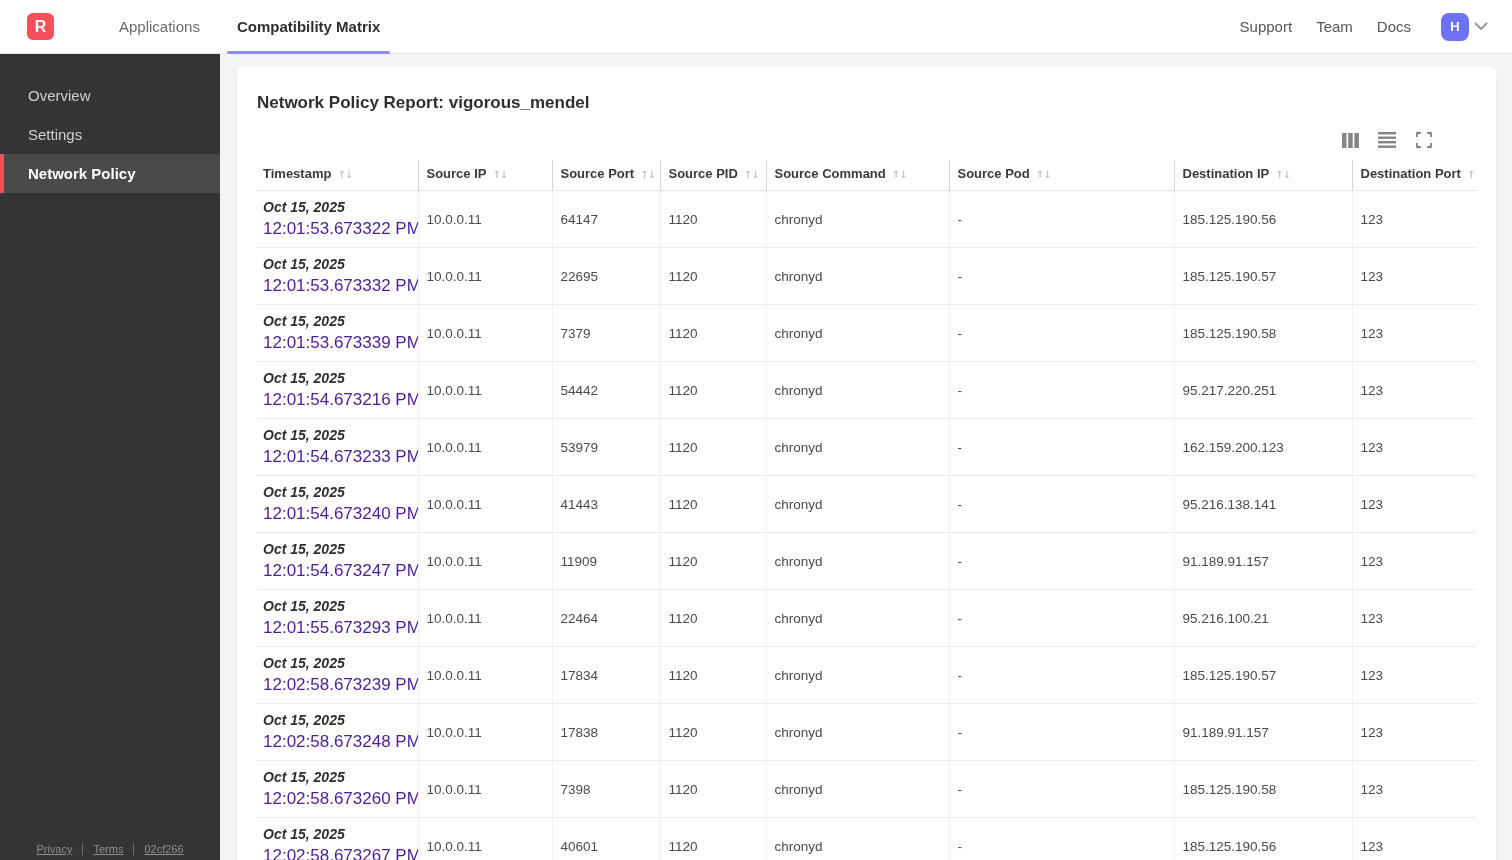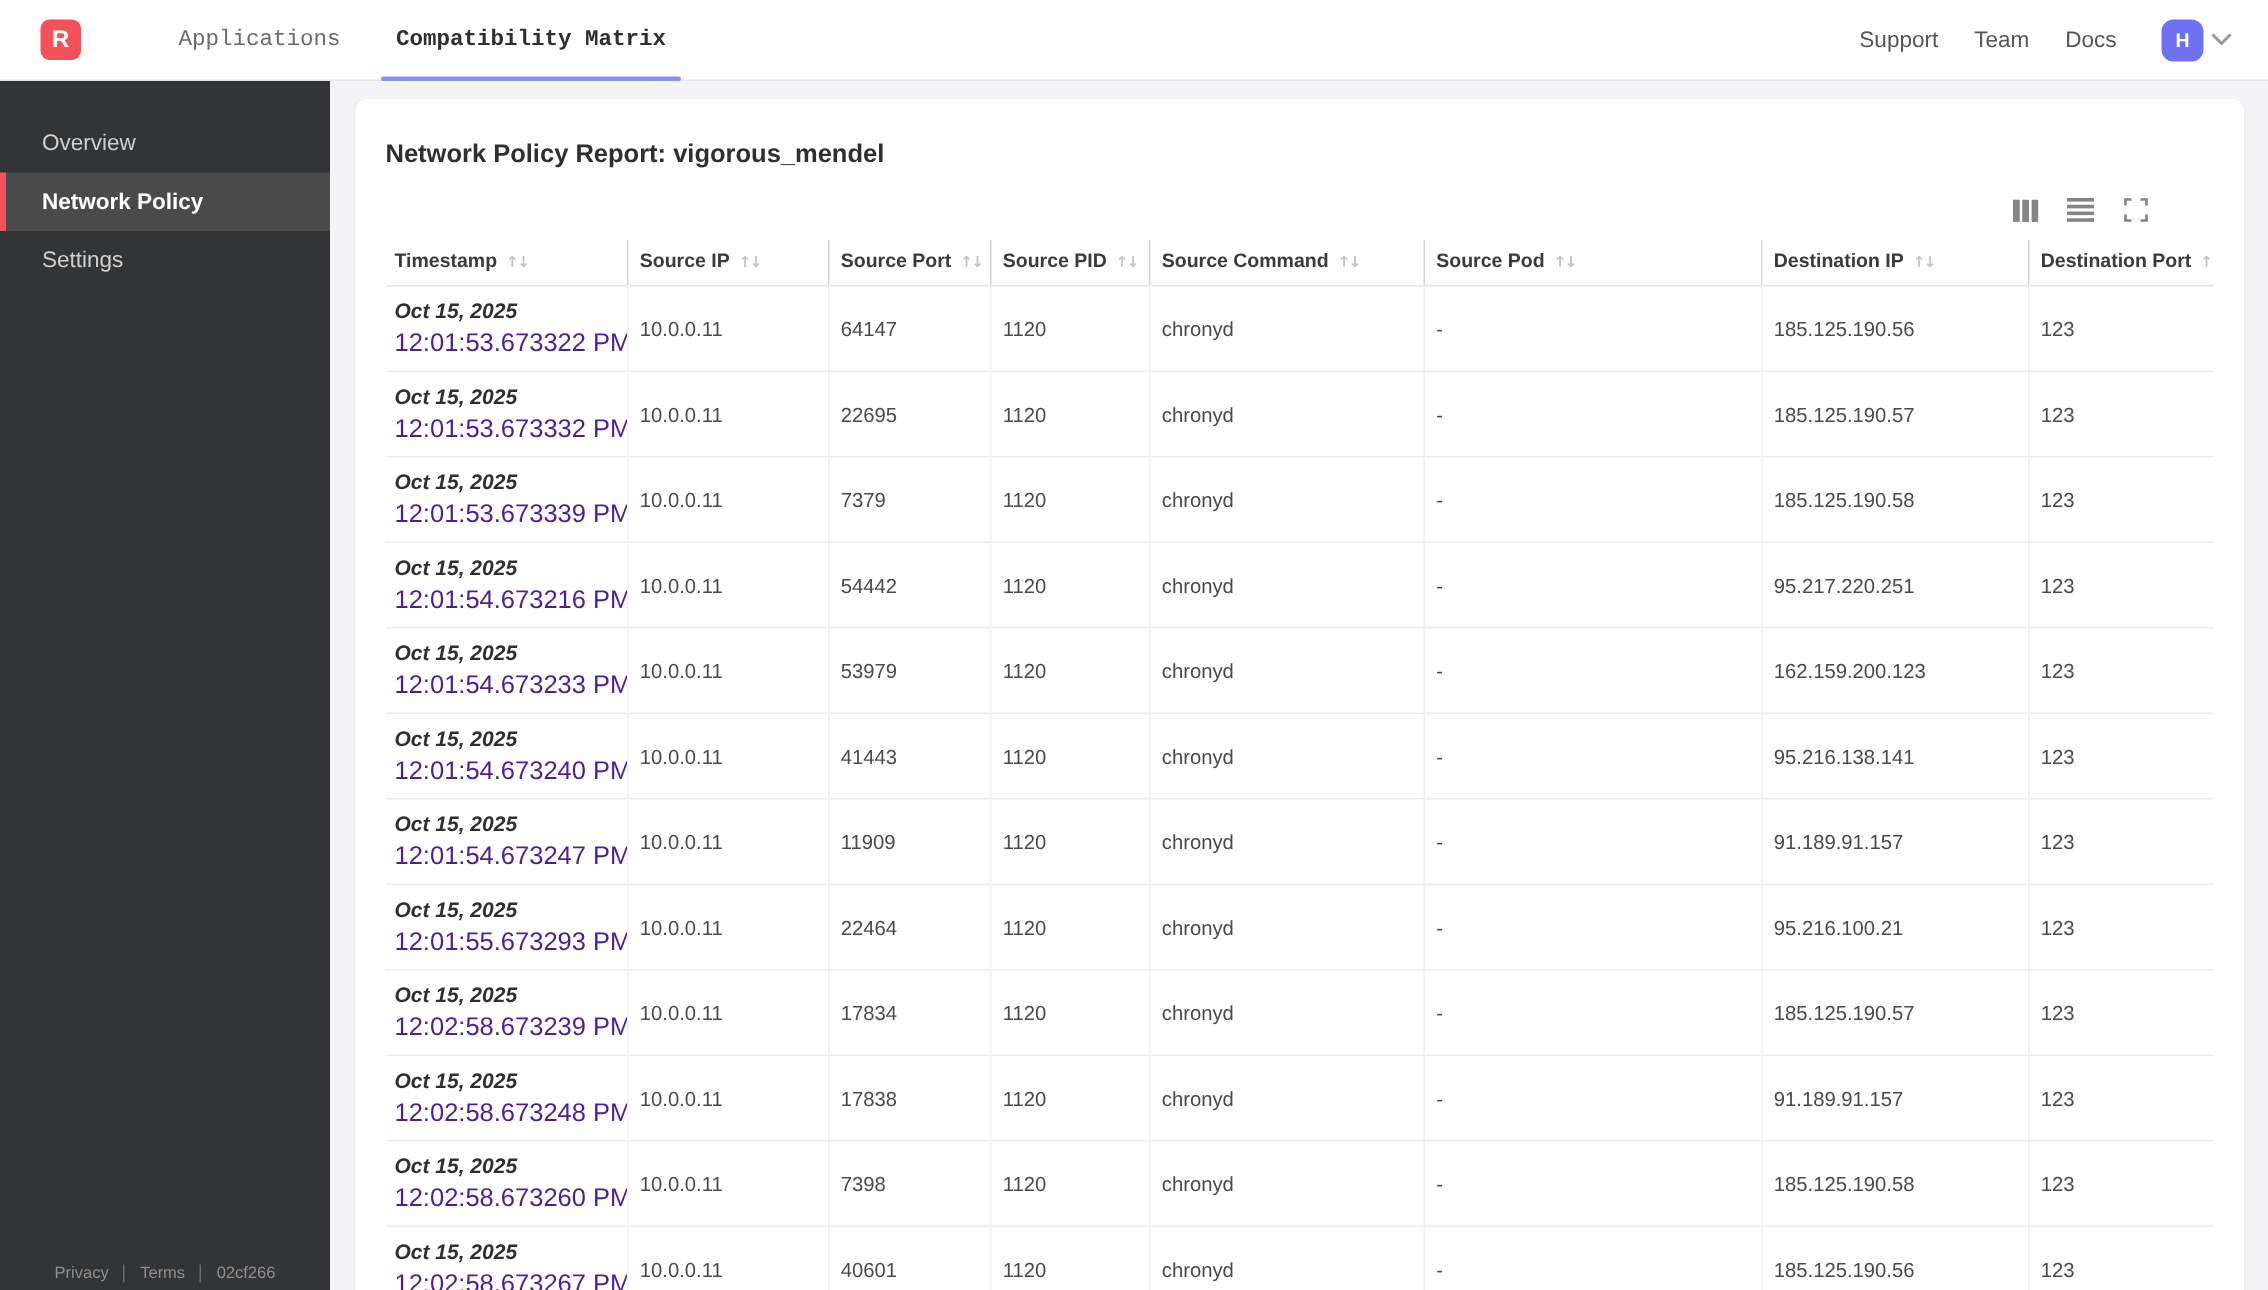--- a/index.html
+++ b/index.html
@@ -6,21 +6,21 @@
   html,body { width:1512px; height:860px; overflow:hidden;
     font-family:"Liberation Sans","DejaVu Sans",sans-serif;
     background:#f4f4f6; color:#333; }
 
   
   .topnav { height:54px; background:#fff; border-bottom:1px solid #e6e6e9;
     display:flex; align-items:center; padding:0 24px 0 27px; position:relative; z-index:5; }
   .logo { width:27px; height:27px; border-radius:6px; background:#f4515a;
     color:#fff; font-weight:bold; font-size:16px; display:flex; align-items:center;
     justify-content:center; flex:0 0 auto; }
-  .nav-tabs { display:flex; align-items:stretch; height:54px; margin-left:63px; gap:33px;font-family:Liberation Mono, monospace; }
+  .nav-tabs { display:flex; align-items:stretch; height:54px; margin-left:63px; gap:33px; }
   .nav-tab { display:flex; align-items:center; font-size:15px; color:#6b6b6b;
     cursor:pointer; position:relative; padding:0 2px; }
   .nav-tab.active { color:#2f2f2f; font-weight:bold; }
   .nav-tab.active::after { content:""; position:absolute; left:-8px; right:-8px;
     bottom:0; height:3px; background:#8b90f0; border-radius:2px; }
   .nav-right { margin-left:auto; display:flex; align-items:center; gap:24px; }
   .nav-link { font-size:15px; color:#555; cursor:pointer; }
   .user-wrap { display:flex; align-items:center; gap:5px; margin-left:6px; }
   .avatar { width:28px; height:28px; border-radius:8px; background:#6e72f0;
     color:#fff; font-size:13px; font-weight:bold; display:flex; align-items:center;
@@ -29,21 +29,21 @@
 
   
   .layout { display:flex; height:806px; }
   .sidebar { width:220px; background:#333436; flex:0 0 auto; padding-top:22px;
     position:relative; }
   .side-item { padding:11px 28px; font-size:15px; color:#cfcfcf; cursor:pointer; }
   .side-item.active { background:#4a4a4a; color:#fff; font-weight:600;
     border-left:4px solid #f4515a; padding-left:24px; }
   .side-footer { position:absolute; bottom:5px; left:0; right:0;
     display:flex; align-items:center; justify-content:center; gap:10px;
-    font-size:11px; color:#8f8f8f; }
+    font-size:11px; color:#8f8f8f;text-decoration:underline; }
   .side-footer .sep { width:1px; height:12px; background:#6a6a6a; }
 
   .main { flex:1; overflow:hidden; }
   .card { margin:12px 16px 0 17px; background:#fff; border-radius:8px;
     box-shadow:0 1px 3px rgba(0,0,0,.06); padding:20px 20px 0 20px; min-height:900px; }
 
   .card-title { font-size:17px; font-weight:bold; color:#2f2f2f; margin-top:7px; }
 
   .toolbar { display:flex; justify-content:flex-end; align-items:center; gap:17px;
     margin:17px 42px 10px 0; }
@@ -89,22 +89,22 @@
           </svg>
       </span>
     </div>
   </div>
 </header>
 
 <div class="layout">
 
   <aside class="sidebar">
     <div class="side-item">Overview</div>
+    <div class="side-item">Settings</div>
     <div class="side-item active">Network Policy</div>
-    <div class="side-item">Settings</div>
     <div class="side-footer">
       <span>Privacy</span>
       <span class="sep"></span>
       <span>Terms</span>
       <span class="sep"></span>
       <span>02cf266</span>
     </div>
   </aside>
 
   <main class="main">

